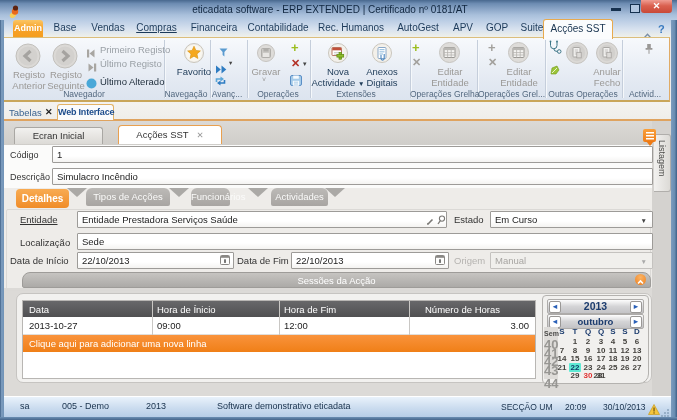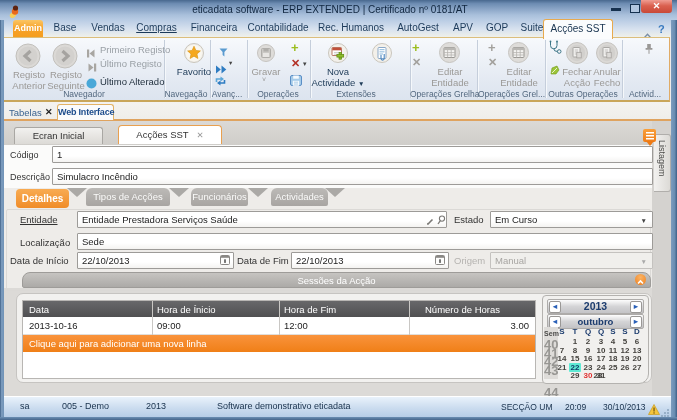--- a/index.html
+++ b/index.html
@@ -209,20 +209,23 @@
       <div class="biglabel">Nova<br>Actividade <span style="font-size:6.5px;">▼</span></div>
     </div>
   <div class="abs" style="left:372px;top:43px;width:20px;height:20px;"><svg width="20" height="20">
         <circle cx="10" cy="10" r="9.5" fill="#f3f0ea" stroke="#c9c5bc"></circle>
         <rect x="6" y="4.5" width="8" height="11" rx="1" fill="#fff" stroke="#8aa8c8"></rect>
         <rect x="7.5" y="6" width="5" height="1.2" fill="#9ec4e2"></rect>
         <rect x="7.5" y="8.2" width="5" height="1.2" fill="#9ec4e2"></rect>
         <rect x="7.5" y="10.4" width="3.5" height="1.2" fill="#9ec4e2"></rect>
         <path d="M9 12 L9 15.5 A1.6 1.6 0 0 0 12.2 15.5 L12.2 11" stroke="#4a86c0" stroke-width="1.1" fill="none"></path>
       </svg></div>
+  <div class="abs" style="left:352px;top:66px;width:60px;">
+      <div class="biglabel">Anexos<br>Digitais</div>
+    </div>
   <div class="abs" style="left:327px;top:89px;width:58px;">
       <div class="glabel">Extensões</div>
     </div>
   <div class="abs" style="left:412px;top:40px;width:14px;font-size:13px;font-weight:bold;color:#9cbe1e;">+</div>
   <div class="abs" style="left:412px;top:56px;width:14px;font-size:11px;font-weight:bold;color:#a3a19d;">✕</div>
   <div class="abs" style="left:439px;top:42px;width:21px;height:21px;"><svg width="21" height="21">
         <circle cx="10.5" cy="10.5" r="10" fill="#dedcd9" stroke="#c6c4c0"></circle>
         <rect x="5" y="5.5" width="11" height="10" rx="1" fill="#f4f3f1" stroke="#9a9894"></rect>
         <rect x="5" y="5.5" width="11" height="2.6" fill="#b9b7b3"></rect>
         <path d="M8.6 8 L8.6 15.5 M12.2 8 L12.2 15.5 M5 10.6 L16 10.6 M5 13 L16 13" stroke="#b5b3af" stroke-width="0.8"></path>
@@ -265,23 +268,20 @@
         <path d="M8.8 8 L12 8 M8.8 10 L12 10 M8.8 12 L11 12" stroke="#b5b3af" stroke-width="0.7"></path>
         <rect x="10.8" y="10.3" width="4.4" height="5.6" fill="#dddbd8" stroke="#9e9c99" stroke-width="0.7"></rect>
       </svg></div>
   <div class="abs" style="left:596px;top:42px;width:22px;height:22px;"><svg width="22" height="22">
         <circle cx="11" cy="11" r="10.5" fill="#dbd9d6" stroke="#c6c4c0"></circle>
         <circle cx="11" cy="11" r="8.2" fill="#d2d0cd"></circle>
         <rect x="7" y="5.5" width="7" height="9.5" rx="0.8" fill="#f1f0ee" stroke="#a9a7a4"></rect>
         <path d="M8.8 8 L12 8 M8.8 10 L12 10 M8.8 12 L11 12" stroke="#b5b3af" stroke-width="0.7"></path>
         <rect x="10.8" y="10.3" width="4.4" height="5.6" fill="#dddbd8" stroke="#9e9c99" stroke-width="0.7"></rect>
       </svg></div>
-  <div class="abs" style="left:547px;top:66px;width:60px;">
-      <div class="graylabel">Fechar<br>Acção</div>
-    </div>
   <div class="abs" style="left:577px;top:66px;width:60px;">
       <div class="graylabel">Anular<br>Fecho</div>
     </div>
   <div class="abs" style="left:539px;top:89px;width:88px;">
       <div class="glabel">Outras Operações</div>
     </div>
   <div class="abs" style="left:644px;top:41px;width:12px;height:13px;"><svg width="10" height="12">
         <path d="M3.2 1 L6.8 1 L6.8 5 L8.4 5 L8.4 6.8 L1.6 6.8 L1.6 5 L3.2 5 Z" fill="#9a9896"></path>
         <rect x="4.5" y="6.8" width="1" height="4" fill="#9a9896"></rect>
       </svg></div>
@@ -314,21 +314,21 @@
   <div class="abs finput" style="left:52px;top:146px;width:595px;height:15px;">1</div>
   <div class="abs flabel" style="left:10px;top:172px;font-size:9px;">Descrição</div>
   <div class="abs finput" style="left:52px;top:168px;width:595px;height:15px;">Simulacro Incêndio</div>
 
   <div class="abs" id="dtab-det">Detalhes</div>
   <div class="abs wing" style="left:67px;"></div>
     <div class="abs wing" style="left:169px;"></div>
     <div class="abs wing" style="left:248px;"></div>
     <div class="abs wing" style="left:325px;"></div>
   <div class="abs gtab" style="left:86px;width:84px;">Tipos de Acções</div>
-  <div class="abs gtab" style="left:191px;width:57px;">Funcionários</div>
+  <div class="abs gtab" style="left:191px;width:39px;">Funcionários</div>
   <div class="abs gtab" style="left:271px;width:57px;">Actividades</div>
 
   <div class="abs" style="left:6px;top:209px;width:643px;height:80px;border:1px solid #dbd9d6;border-radius:2px;"></div>
   <div class="abs flabel" style="left:20px;top:214px;text-decoration:underline;">Entidade</div>
   <div class="abs finput" style="left:77px;top:211px;width:364px;height:15px;">Entidade Prestadora Serviços Saúde</div>
   <div class="abs" style="left:426px;top:212px;width:8px;height:9px;"><svg width="8" height="9">
         <path d="M1.5 7.5 L5 4 M3.5 5.5 L6.5 2.5" stroke="#7a7875" stroke-width="1.6"></path>
         <path d="M1 8 L2.6 6.6 L1.6 5.8 Z" fill="#7a7875"></path>
       </svg></div>
   <div class="abs" style="left:437px;top:211px;width:9px;height:10px;"><svg width="9" height="10">
@@ -361,21 +361,21 @@
 
   <div class="abs" id="sesswrap"></div>
   <div class="abs" id="tbl">
     <div class="abs" id="thead">
       <span class="tc1">Data</span>
         <span class="tc2">Hora de Ínicio</span>
         <span class="tc3">Hora de Fim</span>
         <span class="tc4">Número de Horas</span>
     </div>
     <div class="abs" id="trow1">
-      <span class="tc1">2013-10-16</span>
+      <span class="tc1">2013-10-27</span>
         <span class="tc2">09:00</span>
         <span class="tc3">12:00</span>
         <span style="position:absolute;right:6px;top:3px;">3.00</span>
     </div>
     <div class="abs" id="trow2"><span style="margin-left:6px;">Clique aqui para adicionar uma nova linha</span></div>
     <div class="tsep" style="left:129px;"></div>
     <div class="tsep" style="left:256px;"></div>
     <div class="tsep" style="left:386px;"></div>
   </div>
 
@@ -427,21 +427,21 @@
       <span class="dd" style="left:76px;top:58px;">19</span>
       <span class="dd" style="left:88px;top:58px;">20</span>
       <span class="wk" style="top:67px;">43</span>
       <span class="dd" style="left:13px;top:67px;">21</span>
       <span class="dd" style="left:26px;top:67px;background:#5eead4;color:#0e3a66;border-radius:1px;">22</span>
       <span class="dd" style="left:39px;top:67px;">23</span>
       <span class="dd" style="left:52px;top:67px;">24</span>
       <span class="dd" style="left:64px;top:67px;">25</span>
       <span class="dd" style="left:76px;top:67px;">26</span>
       <span class="dd" style="left:88px;top:67px;">27</span>
-      <span class="wk" style="top:89px;">44</span>
+      <span class="wk" style="top:80px;">44</span>
       <span class="dd" style="left:13px;top:75px;margin-left:36px;">28</span>
       <span class="dd" style="left:26px;top:75px;">29</span>
       <span class="dd" style="left:39px;top:75px;color:#e03030;font-weight:bold;">30</span>
       <span class="dd" style="left:52px;top:75px;">31</span>
   </div>
 
   <div class="abs" id="status"></div>
   <div class="abs" style="left:20px;top:401px;font-size:9px;color:#17304b;">sa</div>
   <div class="abs" style="left:62px;top:401px;font-size:9px;color:#17304b;">005 - Demo</div>
   <div class="abs" style="left:146px;top:401px;font-size:9px;color:#17304b;">2013</div>

